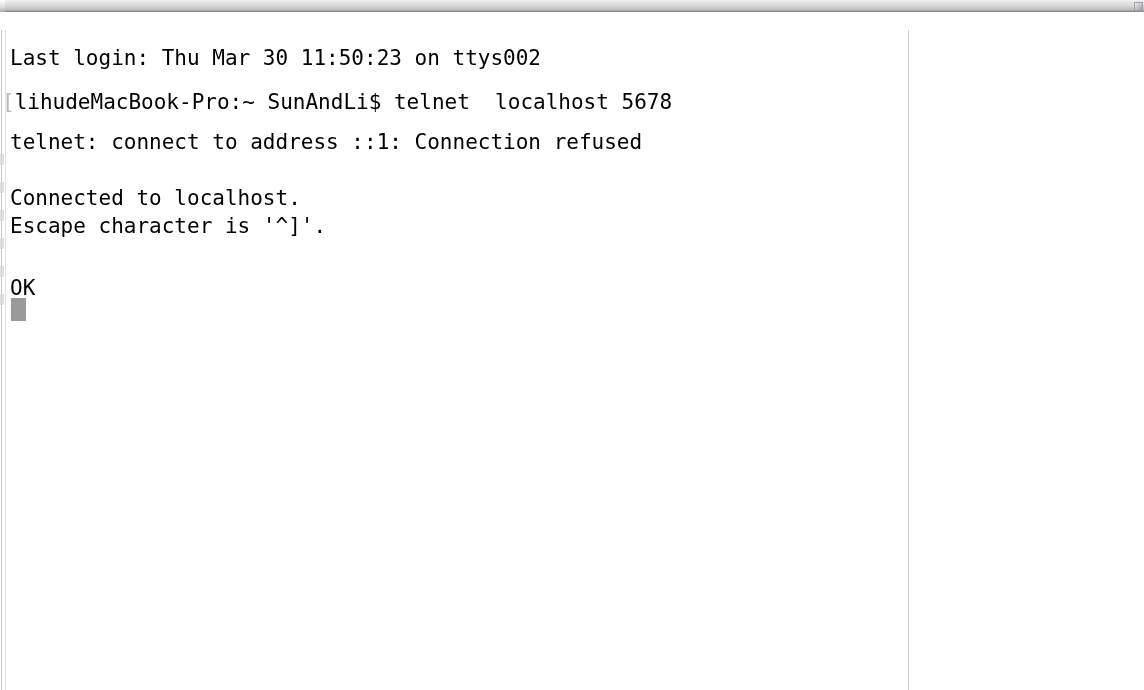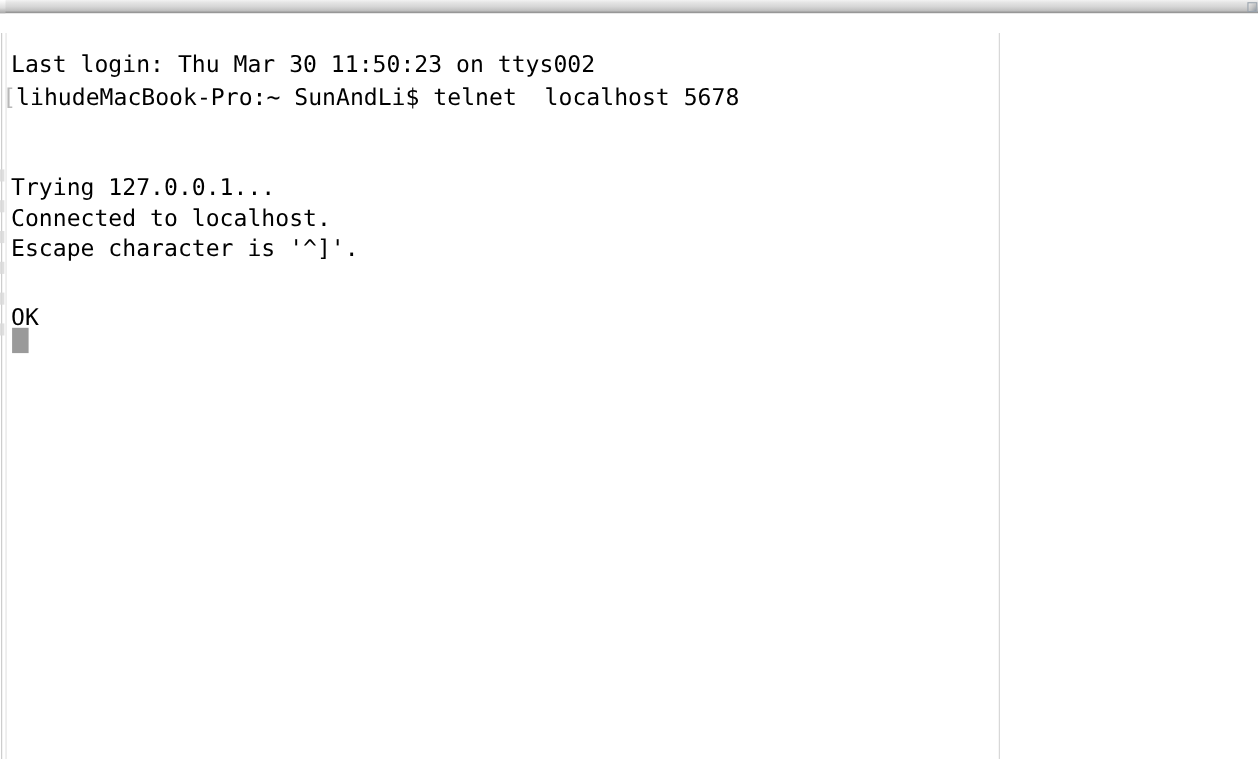--- a/index.html
+++ b/index.html
@@ -192,25 +192,25 @@
     <div class="gutter-speck" style="top:152px"></div>
     <div class="gutter-speck" style="top:180px"></div>
     <div class="gutter-speck" style="top:208px"></div>
     <div class="gutter-speck" style="top:236px"></div>
     <div class="gutter-speck" style="top:264px"></div>
 
     <div class="screen">
 
       <div class="line" style="top:14px">Last login: Thu Mar 30 11:50:23 on ttys002</div>
 
-      <div class="line" style="top:44px; left:2px"><span class="clip-bracket">[</span><span>lihudeMacBook-Pro:~ SunAndLi$ telnet  localhost 5678</span></div>
-
-
-
-      <div class="line" style="top:126px">Trying 127.0.0.1...</div>
+      <div class="line" style="top:58px; left:2px"><span class="clip-bracket">[</span><span>lihudeMacBook-Pro:~ SunAndLi$ telnet  localhost 5678</span></div>
+
+
+      <div class="line" style="top:98px">telnet: connect to address ::1: Connection refused</div>
+
 
       <div class="line" style="top:154px">Connected to localhost.</div>
 
       <div class="line" style="top:182px">Escape character is '^]'.</div>
 
 
       <div class="line" style="top:244px">OK</div>
 
       <div class="right-clip">]</div>
 

